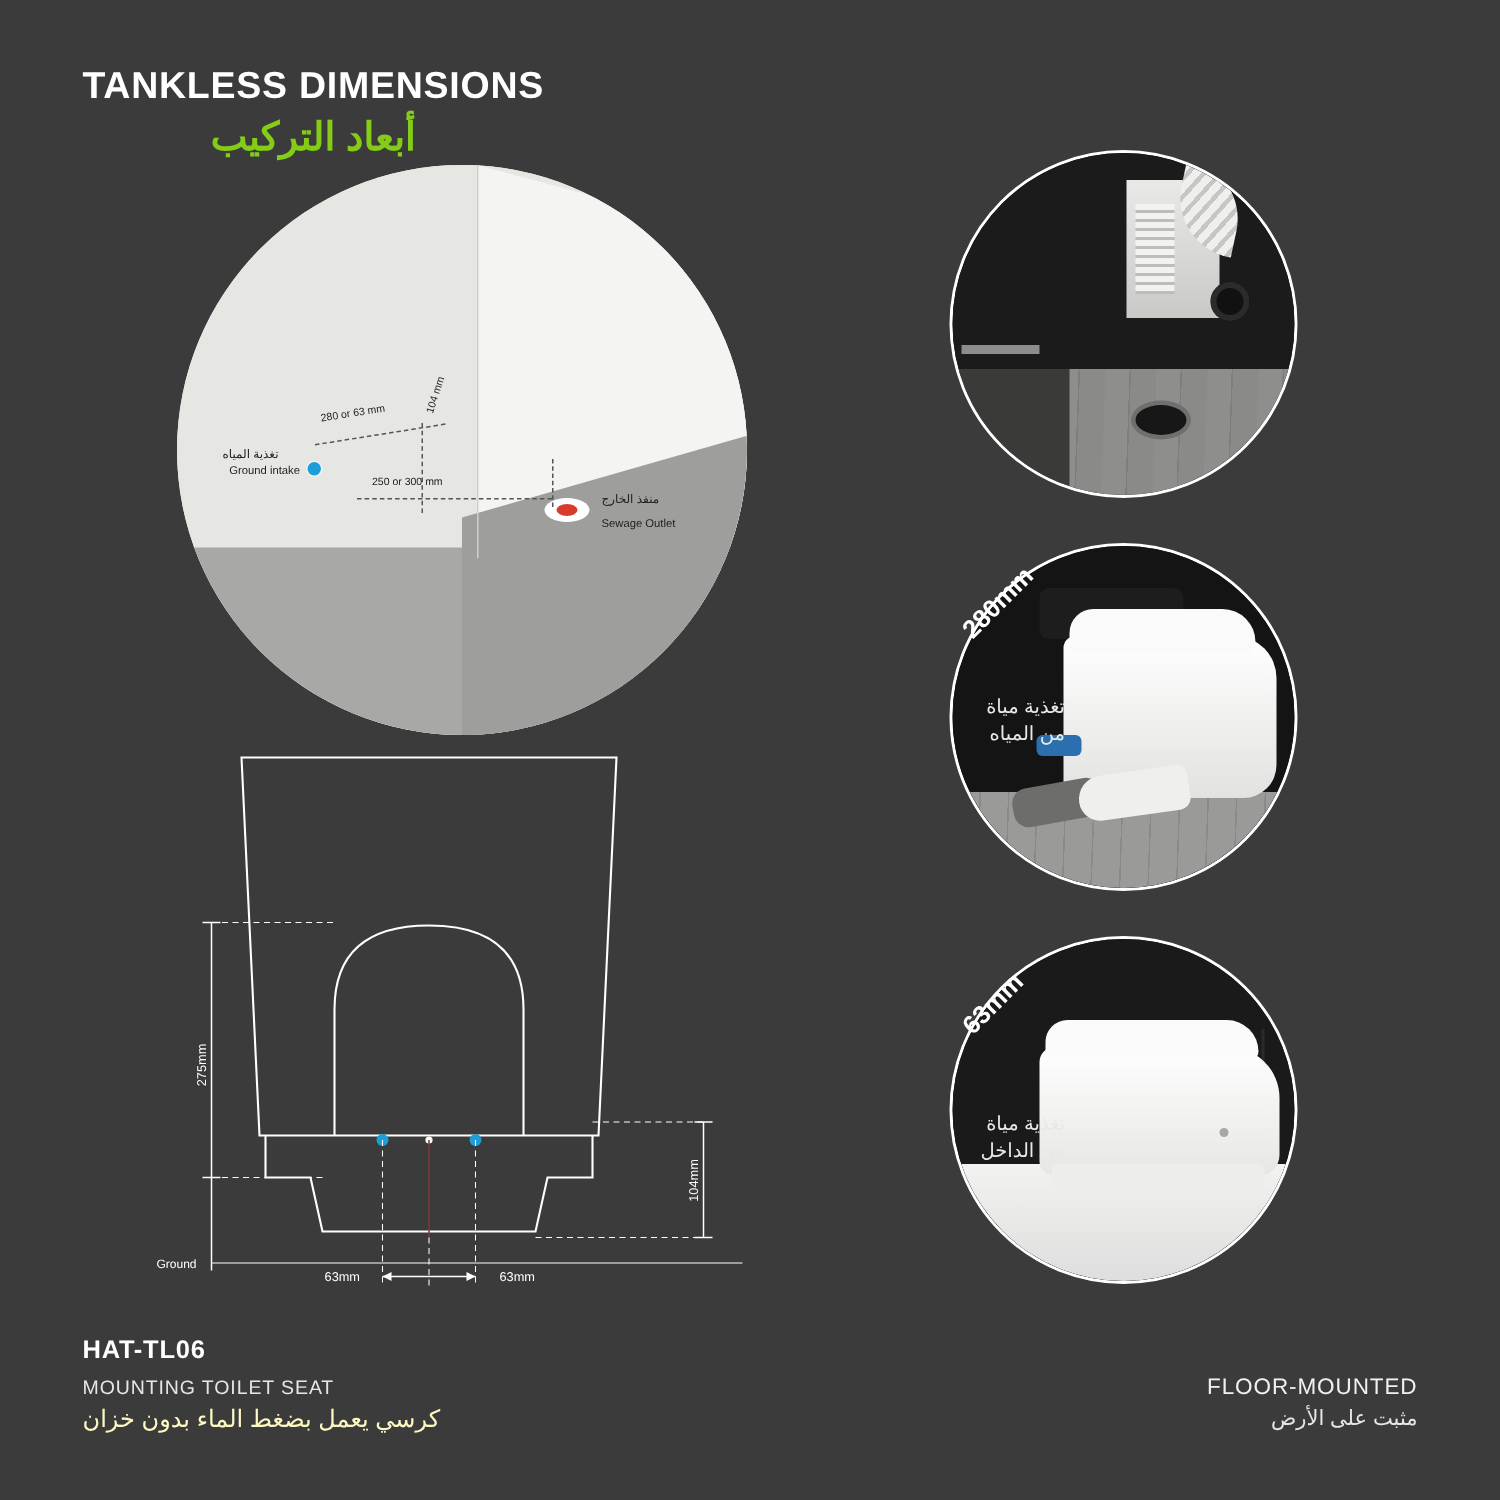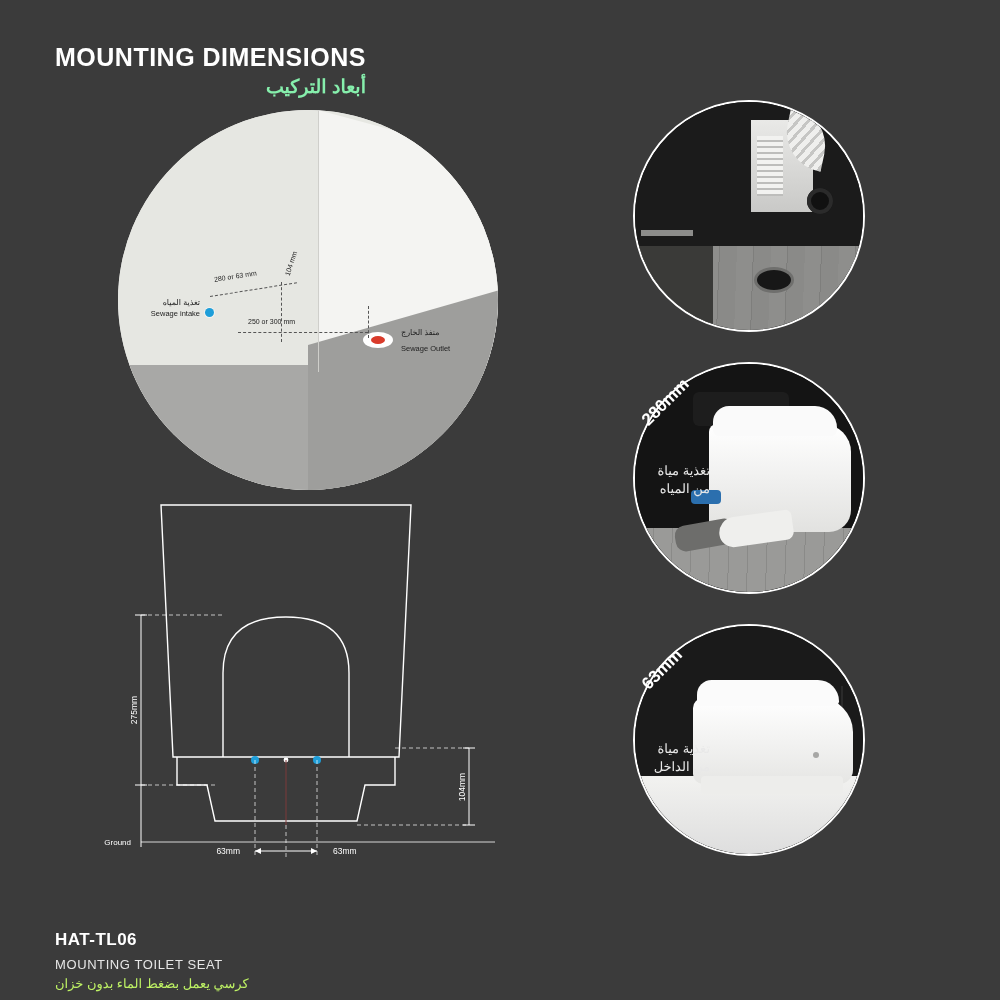--- a/index.html
+++ b/index.html
@@ -14,22 +14,22 @@
   }
   .page { position:absolute; inset:0; }
 
   
   .header { position:absolute; left:55px; top:44px; }
   .header .title {
     font-size:25px; font-weight:bold; letter-spacing:0.5px;
     color:#ffffff; line-height:1.1;
   }
   .header .title-ar {
-    font-size:19px; font-weight:bold; color:#86efac;
-    margin-top:5px; line-height:1.1; direction:rtl;
+    font-size:26px; font-weight:bold; color:#84cc16;
+    margin-top:5px; line-height:1.1; direction:rtl;text-align:center;
   }
 
   
   .room-circle {
     position:absolute; left:118px; top:110px;
     width:380px; height:380px; border-radius:50%;
     overflow:hidden; background:#e9e9e7;
   }
   .room-wall-left {
     position:absolute; left:0; top:0; width:100%; height:100%;
@@ -150,52 +150,52 @@
   .photo-caption {
     position:absolute; font-size:13px; color:#e8e8e8; direction:rtl;
     line-height:1.4; text-align:right;
   }
   .rot-label {
     position:absolute; font-size:17px; font-weight:bold; color:#ffffff;
     transform:rotate(-45deg); transform-origin:left bottom; white-space:nowrap;
   }
 
   
-  .footer-left { position:absolute; left:55px; top:930px; }
+  .footer-left { position:absolute; left:55px; top:890px; }
   .footer-left .code { font-size:17px; font-weight:bold; letter-spacing:0.5px; }
   .footer-left .en { font-size:13px; color:#e6e6e6; margin-top:7px; letter-spacing:.6px; }
-  .footer-left .ar { font-size:13px; color:#bef264; margin-top:4px; direction:rtl; }
+  .footer-left .ar { font-size:16px; color:#fef9c3; margin-top:4px; direction:rtl; }
 
   .footer-right { position:absolute; right:55px; top:916px; text-align:right; }
   .footer-right .en { font-size:15px; color:#f0f0f0; letter-spacing:.6px; }
   .footer-right .ar { font-size:14px; color:#e6e6e6; margin-top:4px; direction:rtl; }
 
   .t-txt { font-size:8.5px; fill:#ffffff; font-family:"Liberation Sans", sans-serif; }
   .t-txt-sm { font-size:8px; fill:#ffffff; font-family:"Liberation Sans", sans-serif; }
 </style>
 </head>
 <body>
 
 <div class="page">
 
   <div class="header">
-    <div class="title">MOUNTING DIMENSIONS</div>
+    <div class="title">TANKLESS DIMENSIONS</div>
     <div class="title-ar">أبعاد التركيب</div>
   </div>
 
   <div class="room-circle">
     <div class="room-wall-left"></div>
     <div class="room-wall-right"></div>
     <div class="room-floor"></div>
     <div class="room-floor2"></div>
     <div class="room-corner-line"></div>
 
     <div class="dot-blue" style="left:87px; top:198px;"></div>
-    <div class="lbl ar" style="left:16px; top:188px; text-align:right; width:66px;">تغذية المياه</div>
-    <div class="lbl" style="left:16px; top:199px; text-align:right; width:66px;">Sewage intake</div>
+    <div class="lbl ar" style="left:16px; top:188px; text-align:center; width:66px;">تغذية المياه</div>
+    <div class="lbl" style="left:16px; top:199px; text-align:right; width:66px;">Ground intake</div>
 
     <div class="outlet" style="left:245px; top:222px;">
         <i></i>
       </div>
     <div class="lbl ar" style="left:283px; top:218px;">منفذ الخارج</div>
     <div class="lbl" style="left:283px; top:234px;">Sewage Outlet</div>
 
     <div class="dash-h" style="left:92px; top:186px; width:88px; transform:rotate(-9deg); transform-origin:left center;"></div>
     <div class="dash-v" style="left:163px; top:172px; height:60px;"></div>
     <div class="dash-h" style="left:120px; top:222px; width:130px;"></div>
@@ -298,14 +298,18 @@
     <div>تغذية مياة</div>
     <div>من الداخل</div>
   </div>
 
   <div class="footer-left">
     <div class="code">HAT-TL06</div>
     <div class="en">MOUNTING TOILET SEAT</div>
     <div class="ar">كرسي يعمل بضغط الماء بدون خزان</div>
   </div>
 
+  <div class="footer-right">
+    <div class="en">FLOOR-MOUNTED</div>
+    <div class="ar">مثبت على الأرض</div>
+  </div>
 
 </div>
 
 </body></html>

